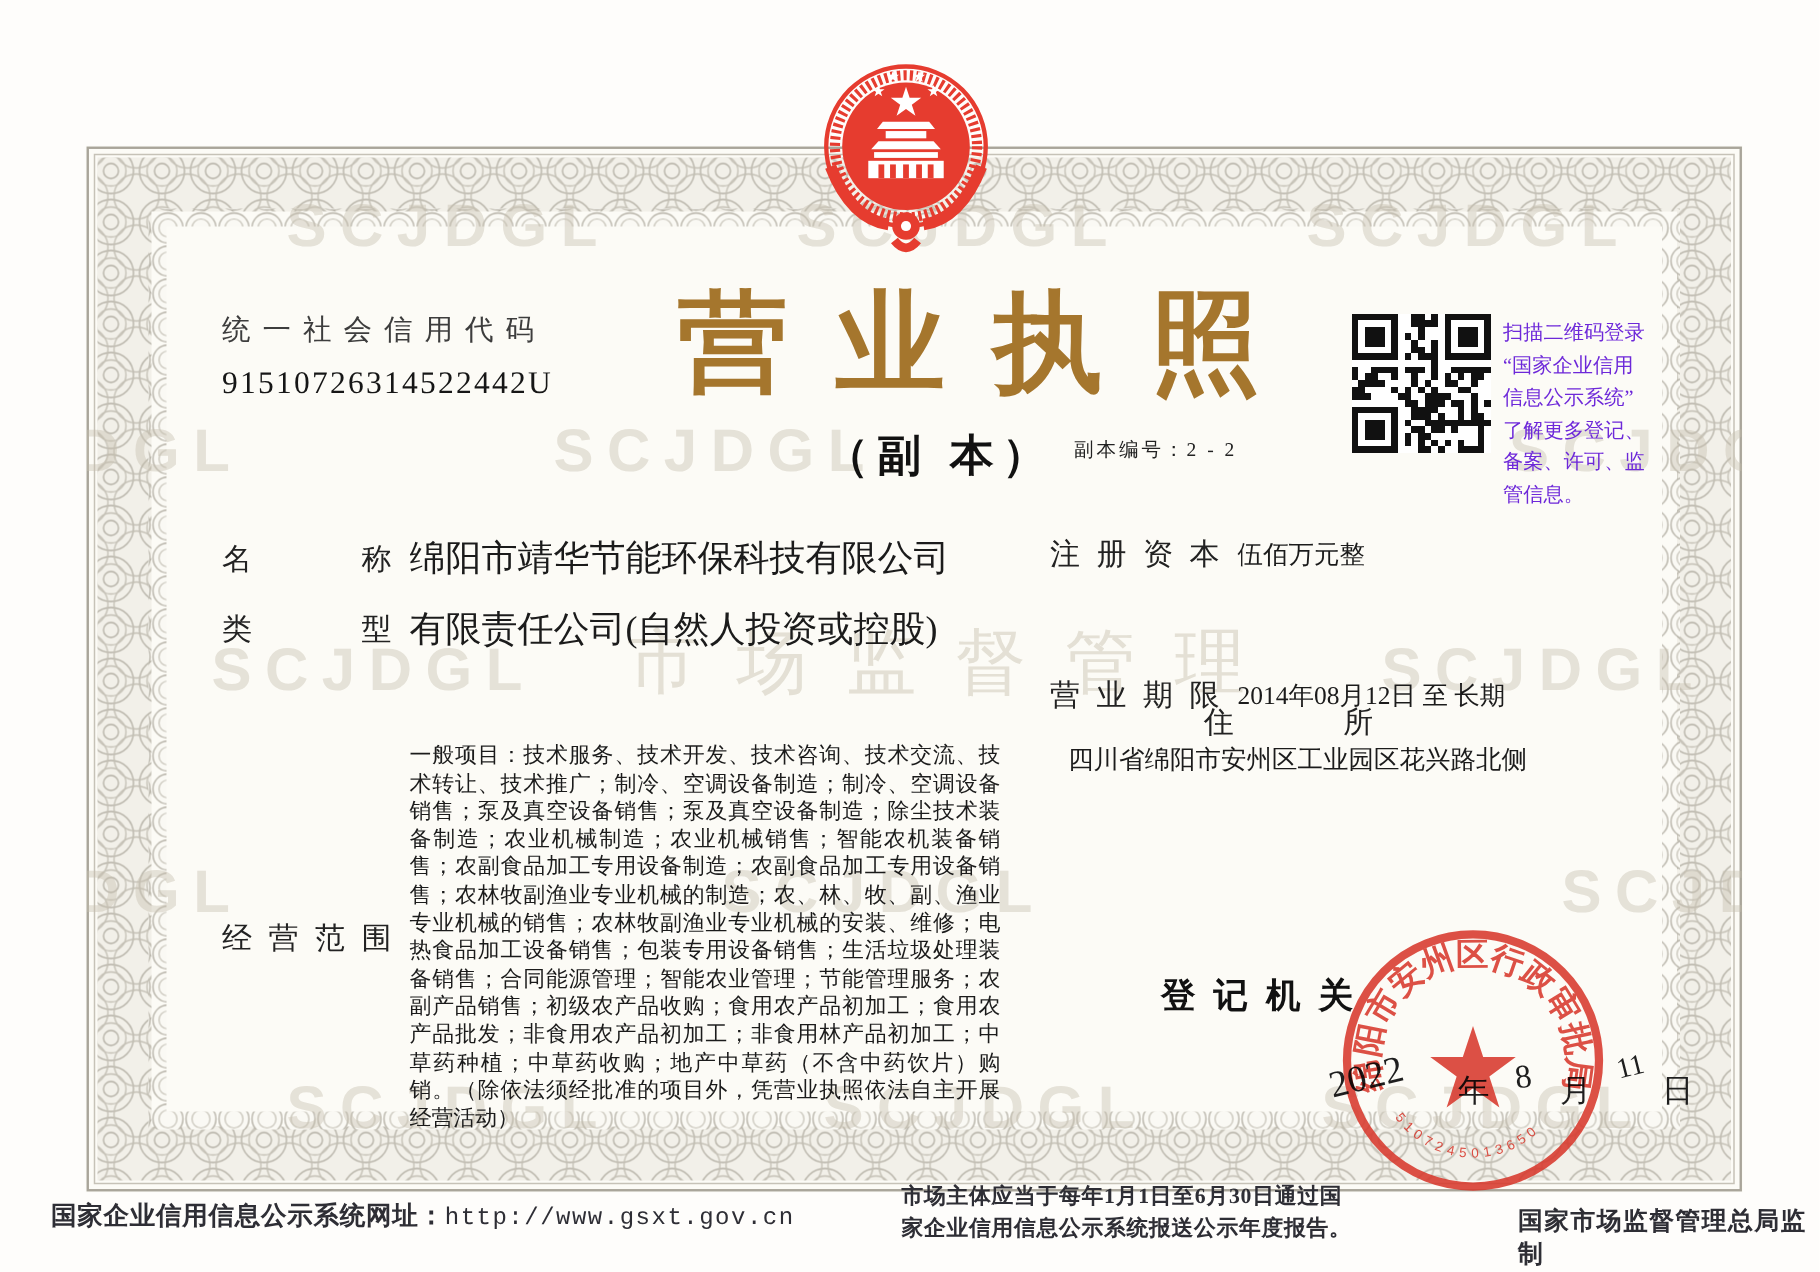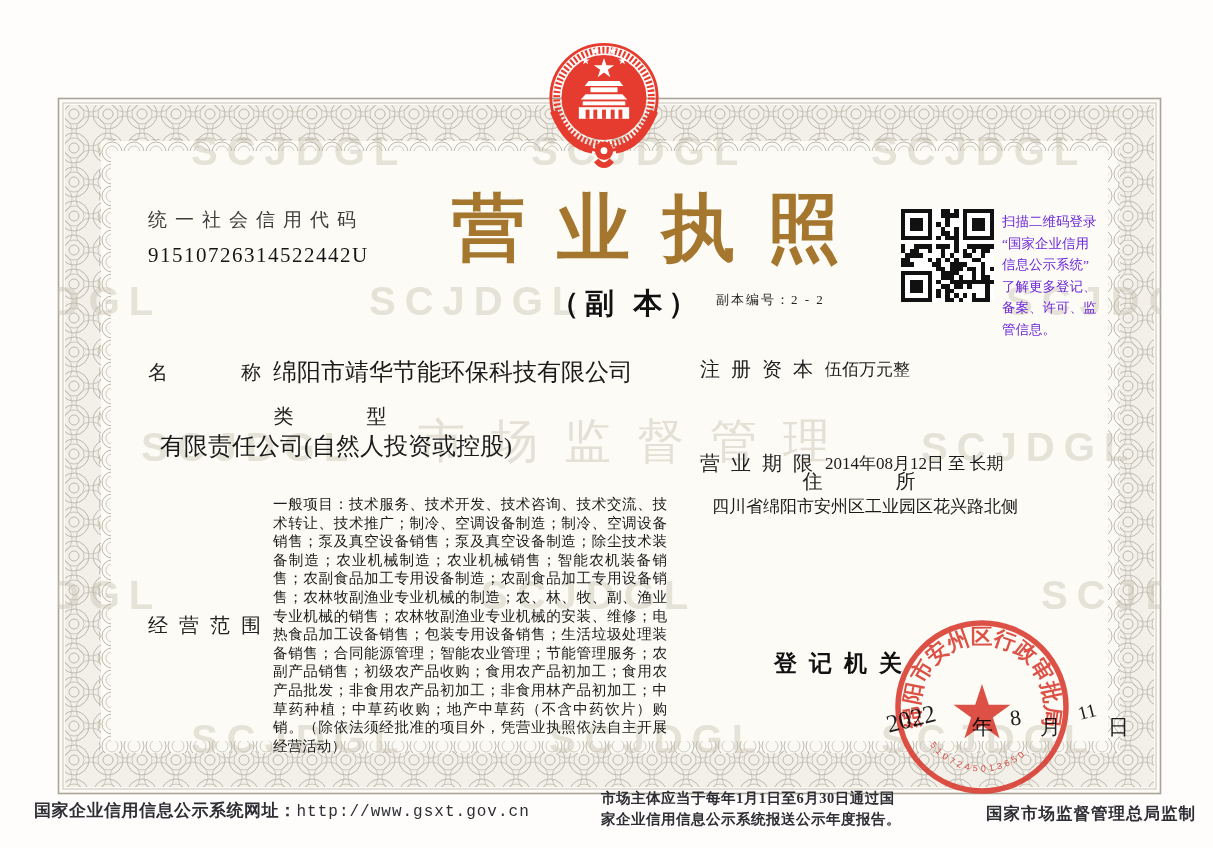--- a/index.html
+++ b/index.html
@@ -63,21 +63,21 @@
   #seal { position:absolute; left:880px; top:608px; width:210px; height:202px;
           opacity:0.88; mix-blend-mode:multiply; z-index:4; }
 
   
   .footer-text { position:absolute; color:#2e2e35; }
   #footer-left { left:34px; top:799px; font-size:17px; font-weight:700; letter-spacing:0.5px; }
   #footer-url  { font-family:"Liberation Mono","DejaVu Sans Mono",monospace; font-weight:400;
                  font-size:16px; letter-spacing:1px; }
   #footer-notice { left:601px; top:788px; font-size:14.5px; line-height:20.5px; font-weight:700;
                    white-space:pre-line; letter-spacing:0.5px; }
-  #footer-right { left:986px; top:803px; font-size:16.5px; font-weight:700; letter-spacing:1px; }
+  #footer-right { left:1012px; top:803px; font-size:16.5px; font-weight:700; letter-spacing:1px; }
 </style>
 </head>
 <body>
 
 <div id="page">
 
   <svg id="frame-svg" width="1105" height="698" viewBox="0 0 1105 698">
     <defs>
       <pattern id="gui" width="34" height="34" patternUnits="userSpaceOnUse">
         <rect width="34" height="34" fill="#f2f0e9"></rect>
@@ -309,21 +309,21 @@
 “国家企业信用
 信息公示系统”
 了解更多登记、
 备案、许可、监
 管信息。</div>
 
     <div class="frow" style="left:148px; top:356px;">
       <span class="flabel">名称</span>
       <span class="fval">绵阳市靖华节能环保科技有限公司</span>
     </div>
-    <div class="frow" style="left:148px; top:403px;flex-direction:column;">
+    <div class="frow" style="left:148px; top:403px;">
       <span class="flabel">类型</span>
       <span class="fval">有限责任公司(自然人投资或控股)</span>
     </div>
     <div class="frow" style="left:700px; top:356px;">
       <span class="flabel">注册资本</span>
       <span class="fval small">伍佰万元整</span>
     </div>
 
     <div class="frow" id="scope-row" style="left:148px; top:495px;">
       <span class="flabel">经营范围</span>

